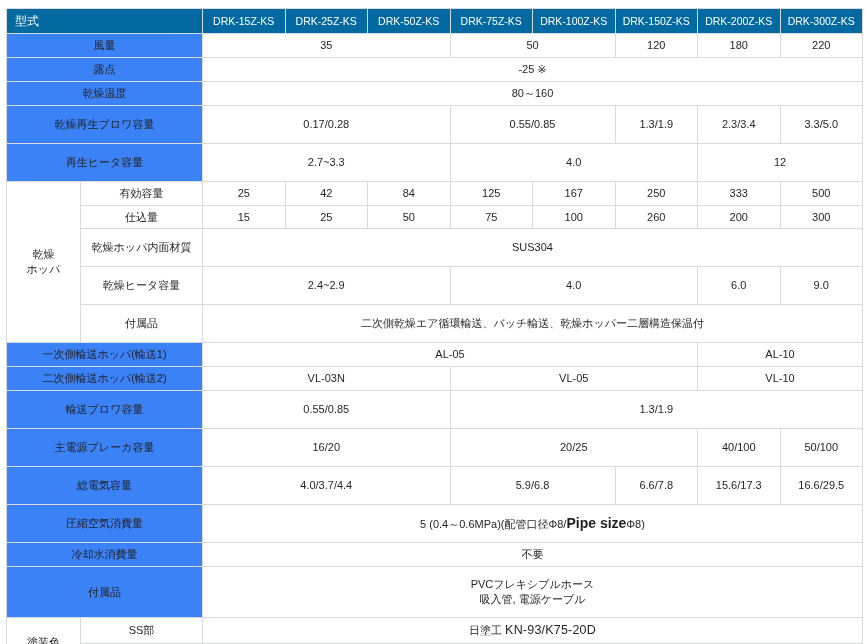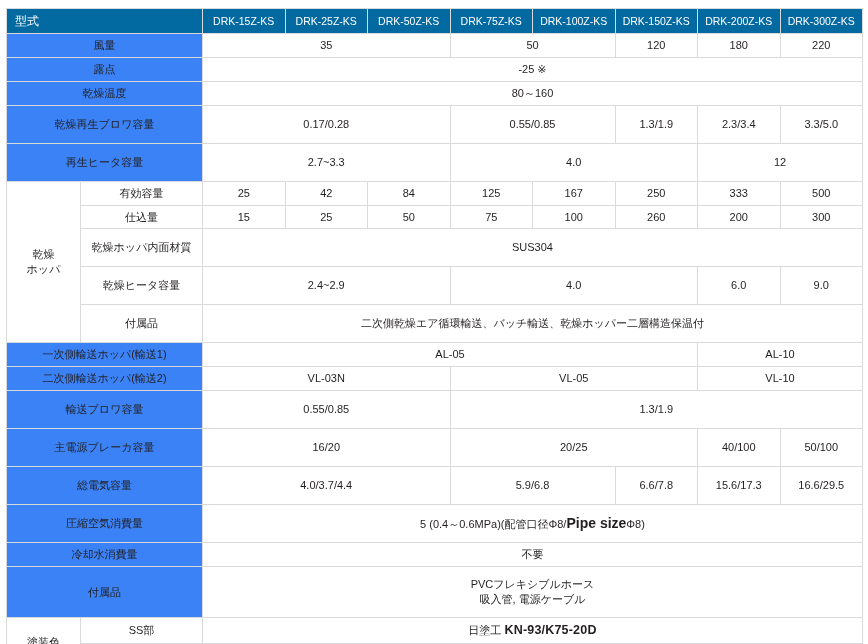--- a/index.html
+++ b/index.html
@@ -48,21 +48,21 @@
     padding-left:8px;
     margin-left:45px;
   }
   td.groupname{
     text-align:center;
     padding:2px;
   }
   .tall{height:38px;}
   .nowrap{white-space:nowrap;}
   .small{font-size:14px;font-weight:bold;}
-  .bigb{font-weight:bold;font-size:12.5px;letter-spacing:.2px;}
+  .bigb{font-weight:normal;font-size:12.5px;letter-spacing:.2px;}
   col.c-label{width:74px;}
   col.c-sublabel{width:122px;}
   col.c-mdl{width:82.5px;}
 </style>
 </head>
 <body>
 
 <div id="wrap">
   <table class="spec">
     <colgroup>

